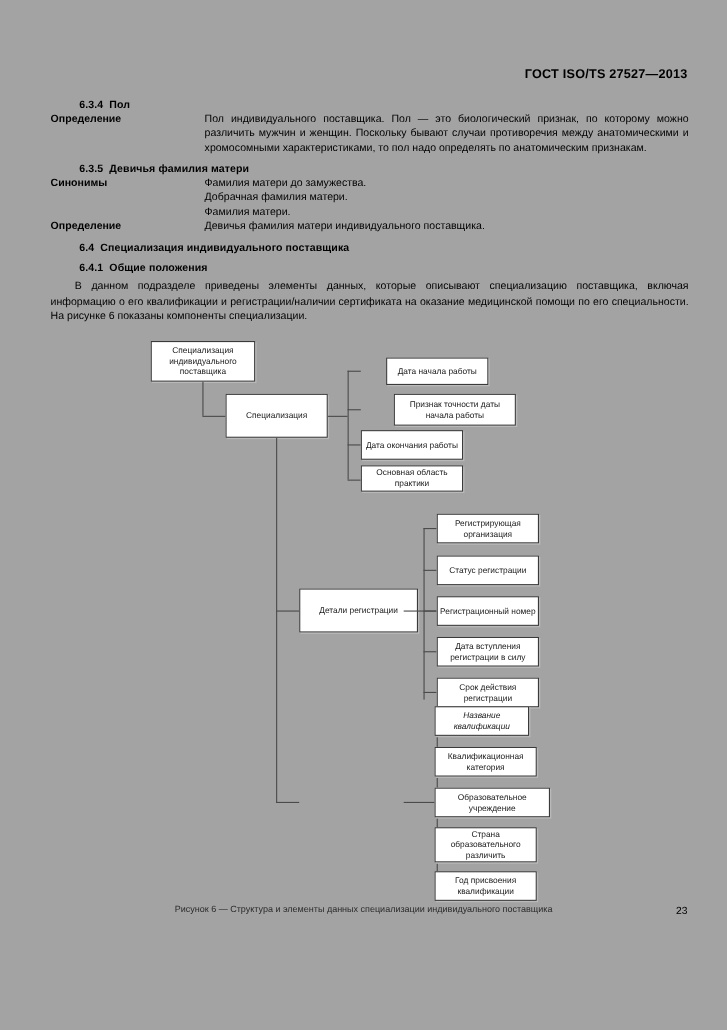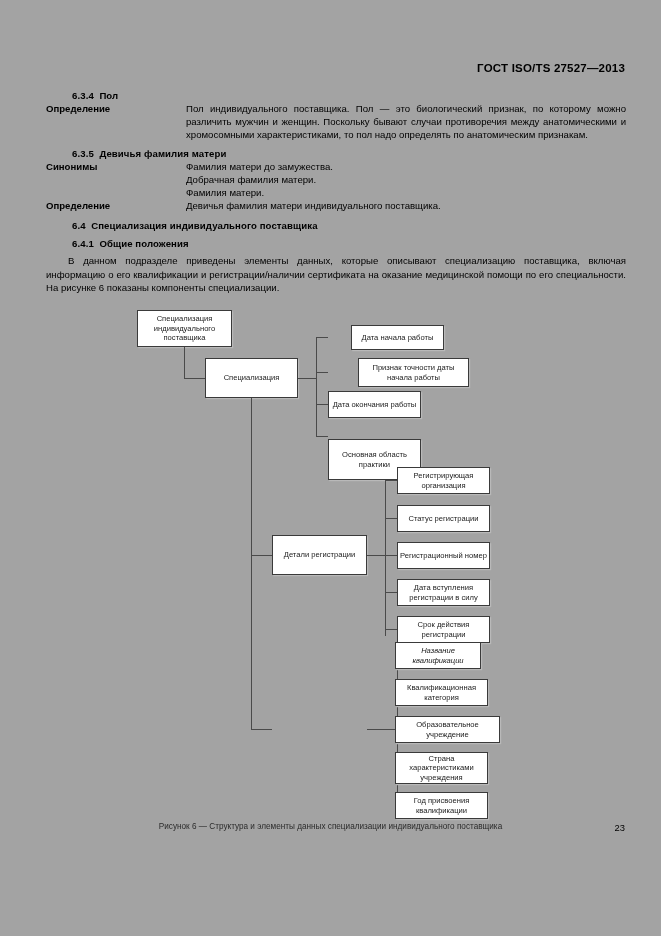--- a/index.html
+++ b/index.html
@@ -191,26 +191,26 @@
     <div class="edge h" style="left:316px; top:37px; width:12px;"></div>
     <div class="node" style="left:328px; top:25px; width:93px; height:25px;margin-left:23px;">Дата начала работы</div>
 
     <div class="edge h" style="left:316px; top:72px; width:12px;"></div>
     <div class="node" style="left:328px; top:58px; width:111px; height:29px;margin-left:30px;">Признак точности даты начала работы</div>
 
     <div class="edge h" style="left:316px; top:104px; width:12px;"></div>
     <div class="node" style="left:328px; top:91px; width:93px; height:27px;">Дата окончания работы</div>
 
     <div class="edge h" style="left:316px; top:136px; width:12px;"></div>
-    <div class="node" style="left:328px; top:139px; width:93px; height:41px;">Основная область практики</div>
+    <div class="node" style="left:328px; top:123px; width:93px; height:24px;">Основная область практики</div>
 
     <div class="edge v" style="left:251px; top:98px; height:332px;"></div>
 
     <div class="edge h" style="left:251px; top:255px; width:21px;"></div>
-    <div class="node" style="left:272px; top:235px; width:95px; height:40px;">Детали регистрации</div>
+    <div class="node" style="left:272px; top:235px; width:108px; height:40px;">Детали регистрации</div>
 
     <div class="edge h" style="left:367px; top:255px; width:30px;"></div>
     <div class="edge v" style="left:385px; top:180px; height:156px;"></div>
 
     <div class="edge h" style="left:385px; top:180px; width:12px;"></div>
     <div class="node" style="left:397px; top:167px; width:93px; height:27px;">Регистрирующая организация</div>
 
     <div class="edge h" style="left:385px; top:218px; width:12px;"></div>
     <div class="node" style="left:397px; top:205px; width:93px; height:27px;">Статус регистрации</div>
 
@@ -231,21 +231,21 @@
     <div class="edge h" style="left:397px; top:355px; width:12px;"></div>
     <div class="node" style="left:395px; top:342px; width:86px; height:27px;font-style:italic;">Название квалификации</div>
 
     <div class="edge h" style="left:397px; top:392px; width:12px;"></div>
     <div class="node" style="left:395px; top:379px; width:93px; height:27px;">Квалификационная категория</div>
 
     <div class="edge h" style="left:397px; top:429px; width:12px;"></div>
     <div class="node" style="left:395px; top:416px; width:105px; height:27px;">Образовательное учреждение</div>
 
     <div class="edge h" style="left:397px; top:467px; width:12px;"></div>
-    <div class="node" style="left:395px; top:452px; width:93px; height:32px;">Страна характеристиками учреждения</div>
+    <div class="node" style="left:395px; top:452px; width:93px; height:32px;">Страна образовательного различить</div>
 
     <div class="edge h" style="left:397px; top:505px; width:12px;"></div>
     <div class="node" style="left:395px; top:492px; width:93px; height:27px;">Год присвоения квалификации</div>
   </div>
 
   <div class="caption">Рисунок 6 — Структура и элементы данных специализации индивидуального поставщика</div>
 
   <div class="folio">23</div>
 
 </div>

